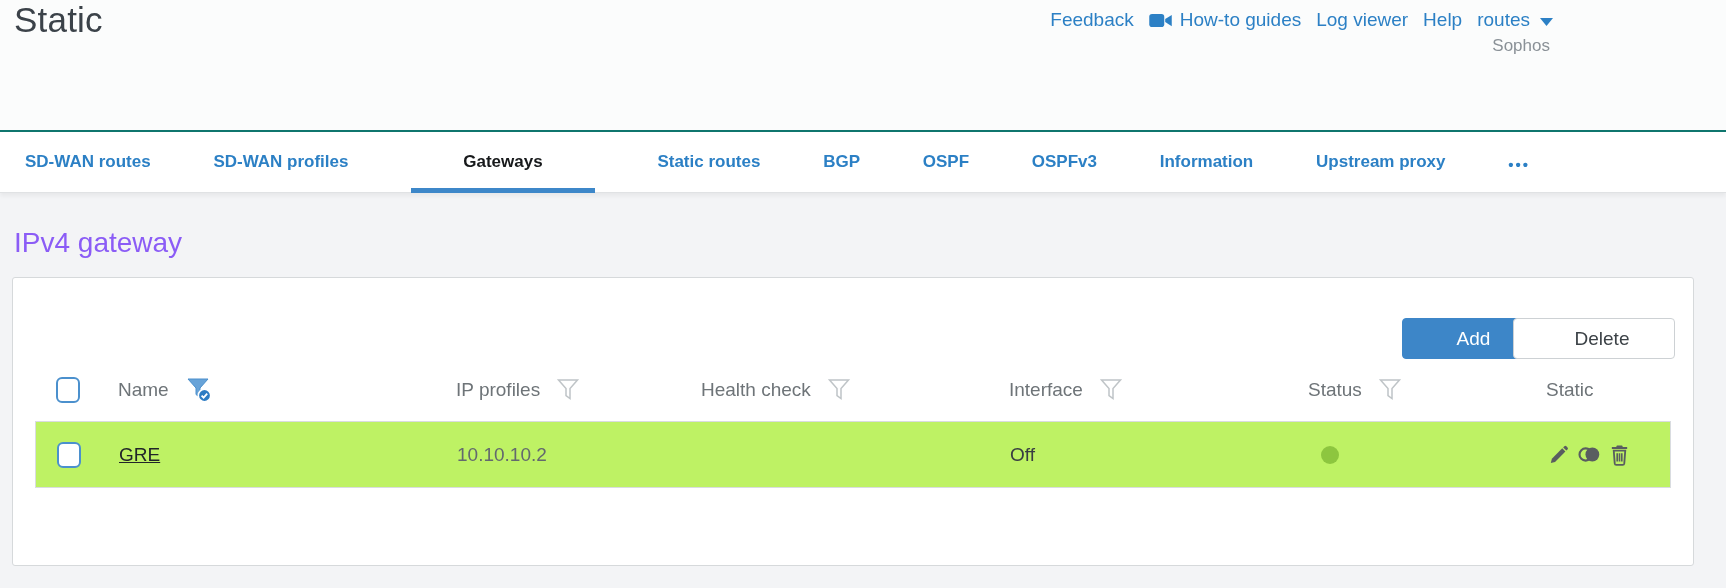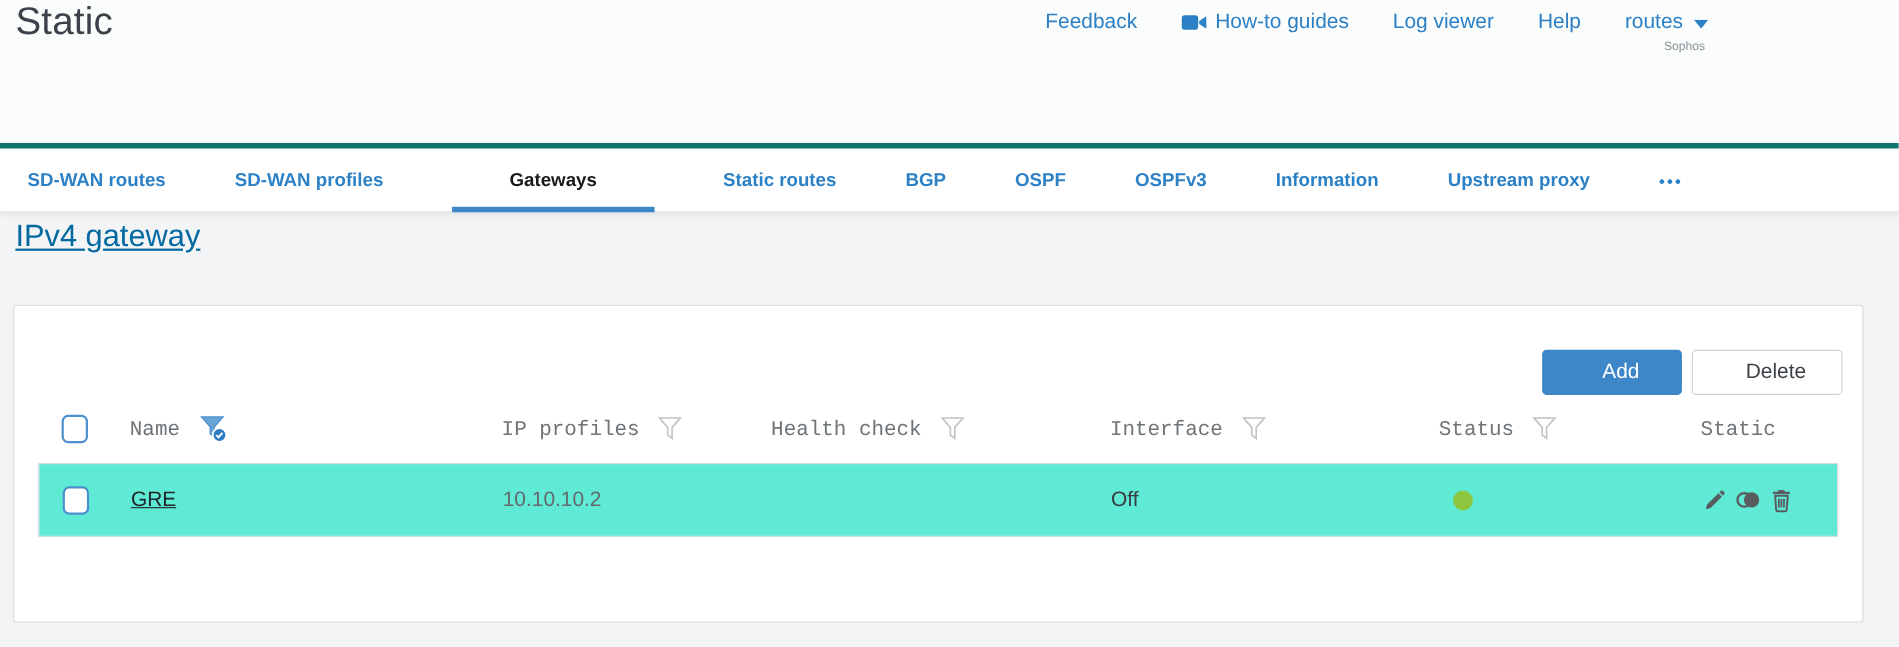--- a/index.html
+++ b/index.html
@@ -12,78 +12,78 @@
   #app{position:relative;width:1726px;height:588px;}
 
   
   .top-header{position:absolute;left:0;top:0;width:100%;height:130px;background:#fbfcfc;}
   .page-title{
     position:absolute;left:14px;top:0px;
     font-size:35px;font-weight:400;color:#3b4249;letter-spacing:.2px;
   }
   .hdr-links{
     position:absolute;top:9px;right:173px;
-    display:flex;align-items:center;gap:40px;
+    display:flex;align-items:center;gap:15px;
     font-size:19px;color:var(--link-blue);
   }
   .hlink{display:flex;align-items:center;gap:8px;color:var(--link-blue);text-decoration:none;cursor:pointer;white-space:nowrap;}
   .cam{display:flex;align-items:center;}
   .caret{display:flex;align-items:center;margin-left:2px;margin-top:3px;}
   .brand{
     position:absolute;top:36px;right:176px;
-    font-size:11px;color:#8a9197;
+    font-size:17px;color:#8a9197;
   }
 
   
   .tabbar{
     position:absolute;left:0;top:130px;width:100%;height:63px;box-sizing:border-box;
-    background:#ffffff;border-top:5px solid #0f766e;border-bottom:1px solid #e0e2e4;
+    background:#ffffff;border-top:2px solid #0f766e;border-bottom:1px solid #e0e2e4;
     box-shadow:0 3px 4px rgba(0,0,0,.05);
     display:flex;align-items:stretch;justify-content:space-between;
     padding:0 196px 0 25px;
   }
   .tab{
     position:relative;display:flex;align-items:center;
     font-size:17px;font-weight:bold;color:var(--link-blue);
     cursor:pointer;white-space:nowrap;
   }
   .tab.active{color:#17191b;padding:0 52px;}
   .tab.active::after{
     content:"";position:absolute;left:0;right:0;bottom:-1px;height:5px;
     background:var(--underline);
   }
   .tab.overflow{font-size:15px;letter-spacing:2px;padding-top:4px;}
 
   
   .section-title{
-    position:absolute;left:14px;top:199px;
-    font-size:28px;font-weight:400;color:#0369a1;text-decoration:underline;
+    position:absolute;left:14px;top:227px;
+    font-size:28px;font-weight:400;color:#8b5cf6;
   }
   .card{
     position:absolute;left:12px;top:277px;width:1682px;height:289px;box-sizing:border-box;
     background:#fff;border:1px solid #d6d9db;border-radius:3px;
   }
   .btn{
     position:absolute;top:40px;height:41px;box-sizing:border-box;
     display:flex;align-items:center;justify-content:center;
     font-size:19px;border-radius:4px;cursor:pointer;padding-left:16px;
   }
   .btn-add{right:164px;width:127px;background:var(--btn-blue);color:#fff;border:1px solid var(--btn-blue);}
-  .btn-delete{right:18px;width:137px;background:#fff;color:#3c4247;border:1px solid #cdd1d4;}
+  .btn-delete{right:18px;width:162px;background:#fff;color:#3c4247;border:1px solid #cdd1d4;}
 
   
   .grid{
     display:grid;grid-template-columns:70px 338px 245px 308px 299px 238px 1fr;
     position:absolute;left:22px;right:22px;box-sizing:border-box;
   }
   .thead{top:80px;height:63px;}
-  .trow{top:143px;height:67px;border:1px solid #d9dce0;background:#5eead4;}
+  .trow{top:143px;height:67px;border:1px solid #d9dce0;background:#bef264;}
   .cell{display:flex;align-items:center;padding-left:13px;overflow:hidden;}
   .c-select{padding-left:21px;}
-  .th-label{font-size:19px;color:#6e7478;font-weight:500;margin-right:16px;white-space:nowrap;font-family:Liberation Mono, monospace;}
+  .th-label{font-size:19px;color:#6e7478;font-weight:500;margin-right:16px;white-space:nowrap;}
   .filter{display:flex;align-items:center;cursor:pointer;}
   .checkbox{
     width:24px;height:26px;box-sizing:border-box;border:2.2px solid #4b90cd;
     border-radius:6px;background:#fff;cursor:pointer;flex:none;
   }
   .row-link{font-size:19px;color:#212529;text-decoration:underline;cursor:pointer;font-weight:400;}
   .cell.muted{font-size:19px;color:#63696e;}
   .cell.dark{font-size:19px;color:#383d42;}
   .dot{width:18px;height:18px;border-radius:50%;background:var(--green);margin-left:12px;}
   .manage{gap:7px;}

